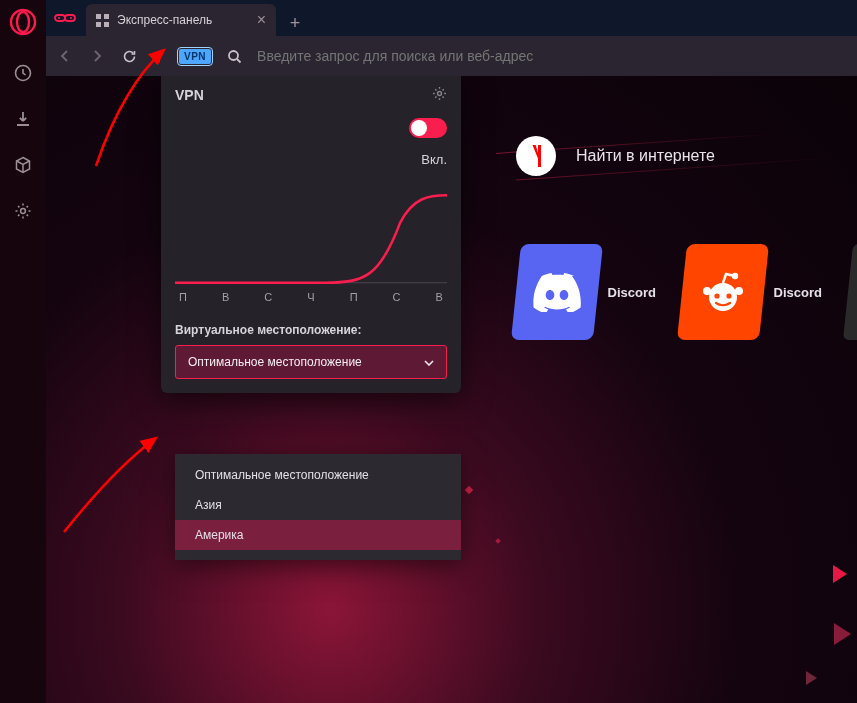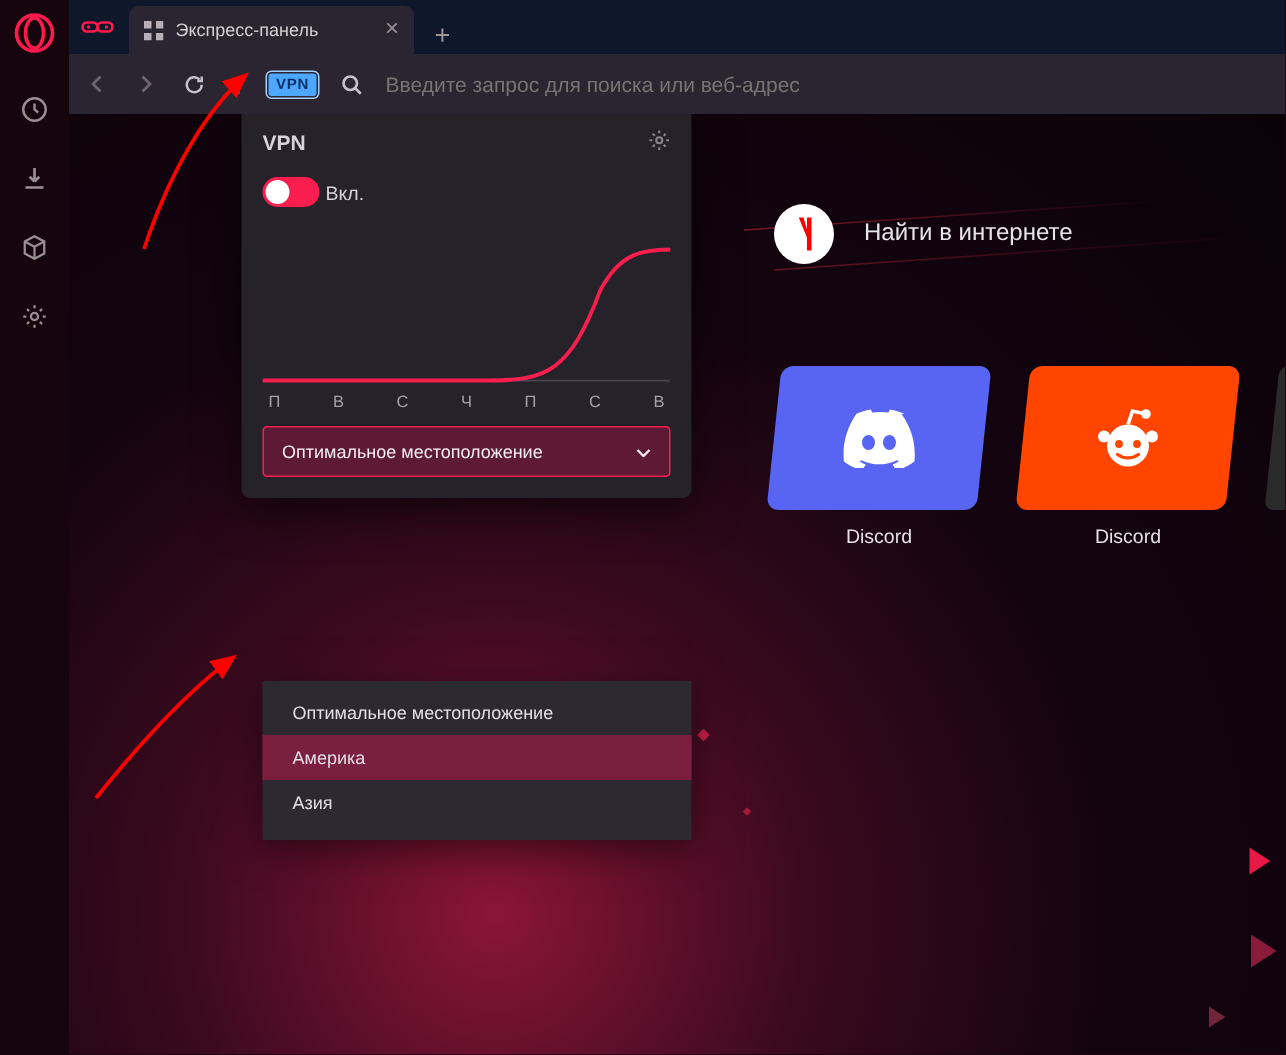--- a/index.html
+++ b/index.html
@@ -30,42 +30,42 @@
 .main::before { content: ""; position: absolute; inset: 0; background:
   linear-gradient(to right, rgba(255,45,85,.45), rgba(255,45,85,0)) 450px 80px / 280px 1px no-repeat,
   linear-gradient(to right, rgba(255,45,85,.35), rgba(255,45,85,0)) 470px 108px / 320px 1px no-repeat;
   transform: skewY(-4deg);
   pointer-events: none; }
 
 
 .searchrow { position: absolute; left: 470px; top: 60px; display: flex; align-items: center; gap: 20px; color: #e8e4ea; font-size: 16px; }
 .ya-logo { width: 40px; height: 40px; border-radius: 50%; background: #fff; display: flex; align-items: center; justify-content: center; }
 .tiles { position: absolute; left: 470px; top: 168px; display: flex; gap: 26px; }
-.tile { width: 140px; display: flex; flex-direction: column; align-items: center; gap: 10px; cursor: pointer; }
+.tile { width: 140px; display: flex; flex-direction: row; align-items: center; gap: 10px; cursor: pointer; font-weight: bold; }
 .tile .box { width: 140px; height: 96px; border-radius: 8px; display: flex; align-items: center; justify-content: center; transform: skewX(-6deg); }
 .tile .box > * { transform: skewX(6deg); }
 .tile.discord .box { background: #5865f2; }
 .tile.reddit .box { background: #ff4500; }
 .tile .label { color: #e6e1e8; font-size: 13px; }
 .tile-slice { width: 22px; height: 96px; background: #2a2a2a; transform: skewX(-6deg); border-radius: 6px 0 0 6px; }
 
 
 .tri { position: absolute; width: 0; height: 0; border-style: solid; }
 .tri.t1 { right: 10px; bottom: 120px; border-width: 9px 0 9px 14px; border-color: transparent transparent transparent #ff1a4d; opacity:.9; }
 .tri.t2 { right: 6px; bottom: 58px; border-width: 11px 0 11px 17px; border-color: transparent transparent transparent #ff3366; opacity:.5; }
 .tri.t3 { right: 40px; bottom: 18px; border-width: 7px 0 7px 11px; border-color: transparent transparent transparent #ff5a7a; opacity:.4; }
 .dot { position:absolute; width:6px; height:6px; background:#ff2b55; transform:rotate(45deg); opacity:.7; }
 .dot.d1 { left: 420px; bottom: 210px; }
 .dot.d2 { left: 450px; bottom: 160px; width:4px; height:4px; opacity:.5; }
 
 
 .vpn-panel { position: absolute; left: 115px; top: 0px; width: 300px; background: #252229; border-radius: 0 0 6px 6px; box-shadow: 0 8px 30px rgba(0,0,0,.6); z-index: 10; color: #d8d3da; }
 .vpn-head { display: flex; align-items: center; justify-content: space-between; padding: 10px 14px 8px; font-size: 14px; font-weight: 600; }
 .vpn-head .gear { color: #8a828c; cursor: pointer; }
-.vpn-toggle-row { display: flex; align-items: center; gap: 4px; padding: 6px 14px 14px; font-size: 13px; }
+.vpn-toggle-row { display: flex; align-items: flex-end; gap: 14px; padding: 6px 14px 14px; font-size: 13px; flex-direction: column; }
 .toggle { width: 38px; height: 20px; border-radius: 10px; background: #fa1e4e; position: relative; cursor: pointer; }
 .toggle::after { content:""; position:absolute; left: 2px; top: 2px; width: 16px; height: 16px; border-radius: 50%; background: #fff; }
 .vpn-body { padding: 6px 14px 12px; text-align: center; }
 .vpn-big { color: #fa1e4e; font-size: 42px; font-weight: 300; letter-spacing: 1px; }
 .vpn-sub { font-size: 13px; margin-top: 2px; color: #e2dde3; }
 .vpn-note { font-size: 12px; color: #8f8691; margin-top: 6px; }
 .vpn-chart { height: 96px; margin: 10px 14px 4px; position: relative; }
 .vpn-chart svg { width: 100%; height: 100%; }
 .vpn-days { display: flex; justify-content: space-between; padding: 0 18px 10px; font-size: 11px; color: #a79fa9; }
 .vpn-loc-label { padding: 10px 14px 8px; font-size: 12px; font-weight: 600; }
@@ -228,34 +228,35 @@
     </div>
     <div class="vpn-days">
       <span>П</span>
       <span>В</span>
       <span>С</span>
       <span>Ч</span>
       <span>П</span>
       <span>С</span>
       <span>В</span>
     </div>
+    <div class="vpn-loc-label">Виртуальное местоположение:</div>
     <div class="vpn-select">
       <span>Оптимальное местоположение</span>
       <span>
         <svg width="10" height="6" viewBox="0 0 10 6">
             <path d="M1 1l4 4 4-4" fill="none" stroke="#f2e8ee" stroke-width="1.6"></path>
           </svg>
       </span>
     </div>
   </div>
 
   <div class="vpn-dropdown">
     <div class="opt">Оптимальное местоположение</div>
+    <div class="opt">Азия</div>
     <div class="opt sel">Америка</div>
-    <div class="opt">Азия</div>
   </div>
 </div>
 
 <svg class="arrow" style="left:84px; top:42px;" width="90" height="130">
   <defs>
       <marker id="ah1" markerWidth="8" markerHeight="8" refX="6" refY="3" orient="auto">
         <path d="M0 0L7 3L0 6z" fill="#ff0000"></path>
       </marker>
     </defs>
   <path d="M12 124 C 30 70 55 30 80 8" stroke="#ff0000" stroke-width="2.5" fill="none" marker-end="url(#ah1)"></path>

